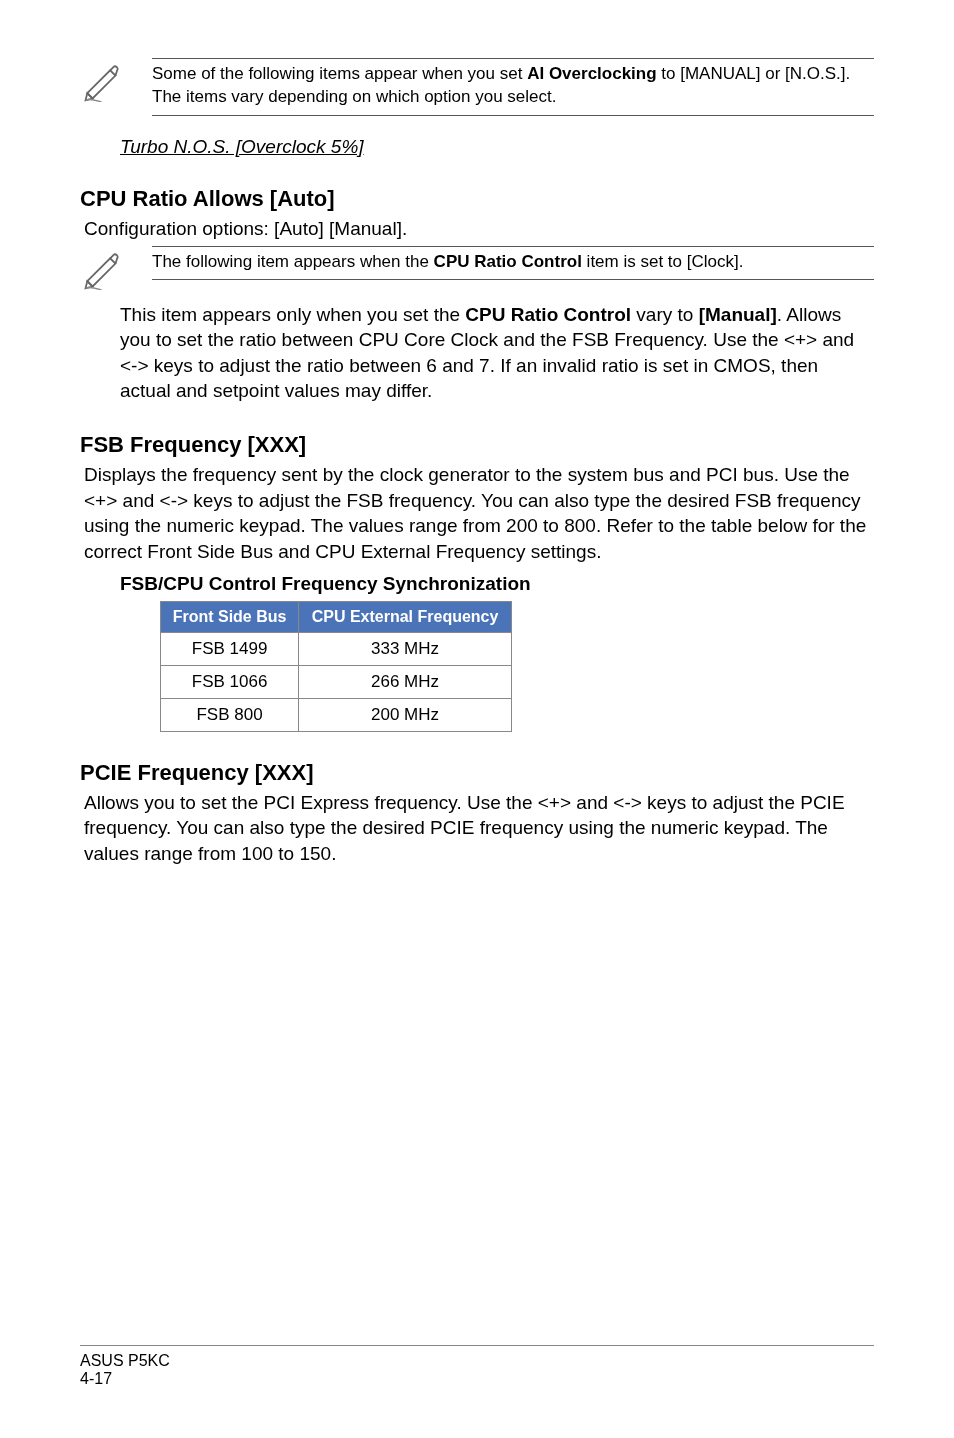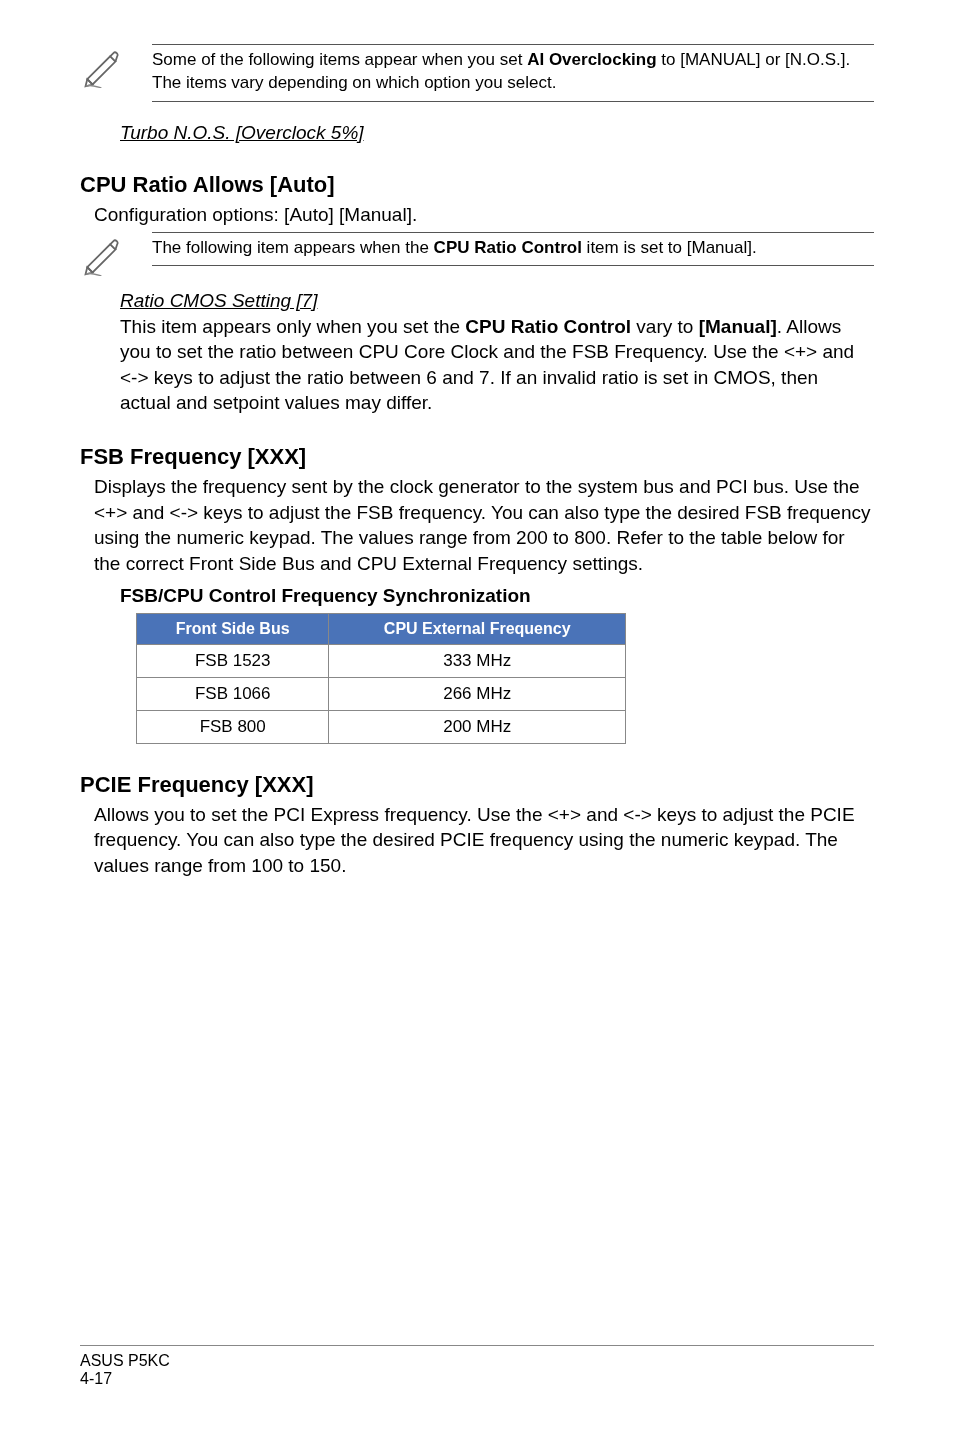--- a/index.html
+++ b/index.html
@@ -8,21 +8,21 @@
     padding: 0;
     width: 954px;
     background: #fff;
     font-family: Arial, Helvetica, sans-serif;
     color: #000;
   }
   .page {
     box-sizing: border-box;
     width: 954px;
     min-height: 1438px;
-    padding: 44px 80px 40px 80px;
+    padding: 58px 80px 40px 80px;
     position: relative;
   }
   .note-row {
     display: flex;
     align-items: flex-start;
     gap: 24px;
     margin-bottom: 6px;
   }
   .note-icon {
     width: 48px;
@@ -51,31 +51,31 @@
     line-height: 1.35;
   }
   h2.section {
     font-size: 22px;
     font-weight: bold;
     margin: 28px 0 4px 0;
   }
   .para {
     font-size: 19px;
     line-height: 1.35;
-    margin: 0 0 4px 14px;
+    margin: 0 0 4px 4px;
   }
   .tbl-title {
     font-size: 19px;
     font-weight: bold;
     margin: 8px 0 6px 40px;
   }
   table.fsb {
     border-collapse: collapse;
-    margin-left: 56px;
-    width: 490px;
+    margin-left: 80px;
+    width: 352px;
   }
   table.fsb th {
     background: #4a73b8;
     color: #fff;
     font-size: 16px;
     font-weight: bold;
     padding: 6px 10px;
     border: 1px solid #888;
   }
   table.fsb td {
@@ -127,45 +127,44 @@
   <div class="note-row">
     <div class="note-icon">
       <svg viewBox="0 0 50 50">
         <path d="M6 40 L32 14 L38 20 L12 46 Z" fill="none" stroke="#666" stroke-width="2"></path>
         <path d="M32 14 L36 10 C38 8 42 12 40 14 L38 20" fill="none" stroke="#666" stroke-width="2"></path>
         <path d="M6 40 L4 48 L12 46 Z" fill="none" stroke="#666" stroke-width="2"></path>
         <path d="M4 48 C8 46 16 48 22 50" fill="none" stroke="#888" stroke-width="1.5"></path>
       </svg>
     </div>
     <div class="note-text-block note-hr-top note-hr-bot">
-      <span>The following item appears when the </span><strong>CPU Ratio Control</strong><span> item is set to [Manual].</span>
+      <span>The following item appears when the </span><strong>CPU Ratio Control</strong><span> item is set to [Clock].</span>
     </div>
   </div>
 
   <div class="indent" style="margin-top:12px;">
-    <div class="sub-head">Ratio CMOS Setting [7]</div>
     <div class="body-text">
       <span>This item appears only when you set the </span><strong>CPU Ratio Control</strong><span> vary to </span><strong>[Manual]</strong><span>. Allows you to set the ratio between CPU Core Clock and the FSB Frequency. Use the &lt;+&gt; and &lt;-&gt; keys to adjust the ratio between 6 and 7. If an invalid ratio is set in CMOS, then actual and setpoint values may differ.</span>
     </div>
   </div>
 
   <h2 class="section">FSB Frequency [XXX]</h2>
   <p class="para">Displays the frequency sent by the clock generator to the system bus and PCI bus. Use the &lt;+&gt; and &lt;-&gt; keys to adjust the FSB frequency. You can also type the desired FSB frequency using the numeric keypad. The values range from 200 to 800. Refer to the table below for the correct Front Side Bus and CPU External Frequency settings.</p>
 
   <div class="tbl-title">FSB/CPU Control Frequency Synchronization</div>
   <table class="fsb">
     <thead>
       <tr>
         <th>Front Side Bus</th>
         <th>CPU External Frequency</th>
       </tr>
     </thead>
     <tbody>
       <tr>
-        <td>FSB 1523</td>
+        <td>FSB 1499</td>
         <td>333 MHz</td>
       </tr>
       <tr>
         <td>FSB 1066</td>
         <td>266 MHz</td>
       </tr>
       <tr>
         <td>FSB 800</td>
         <td>200 MHz</td>
       </tr>

